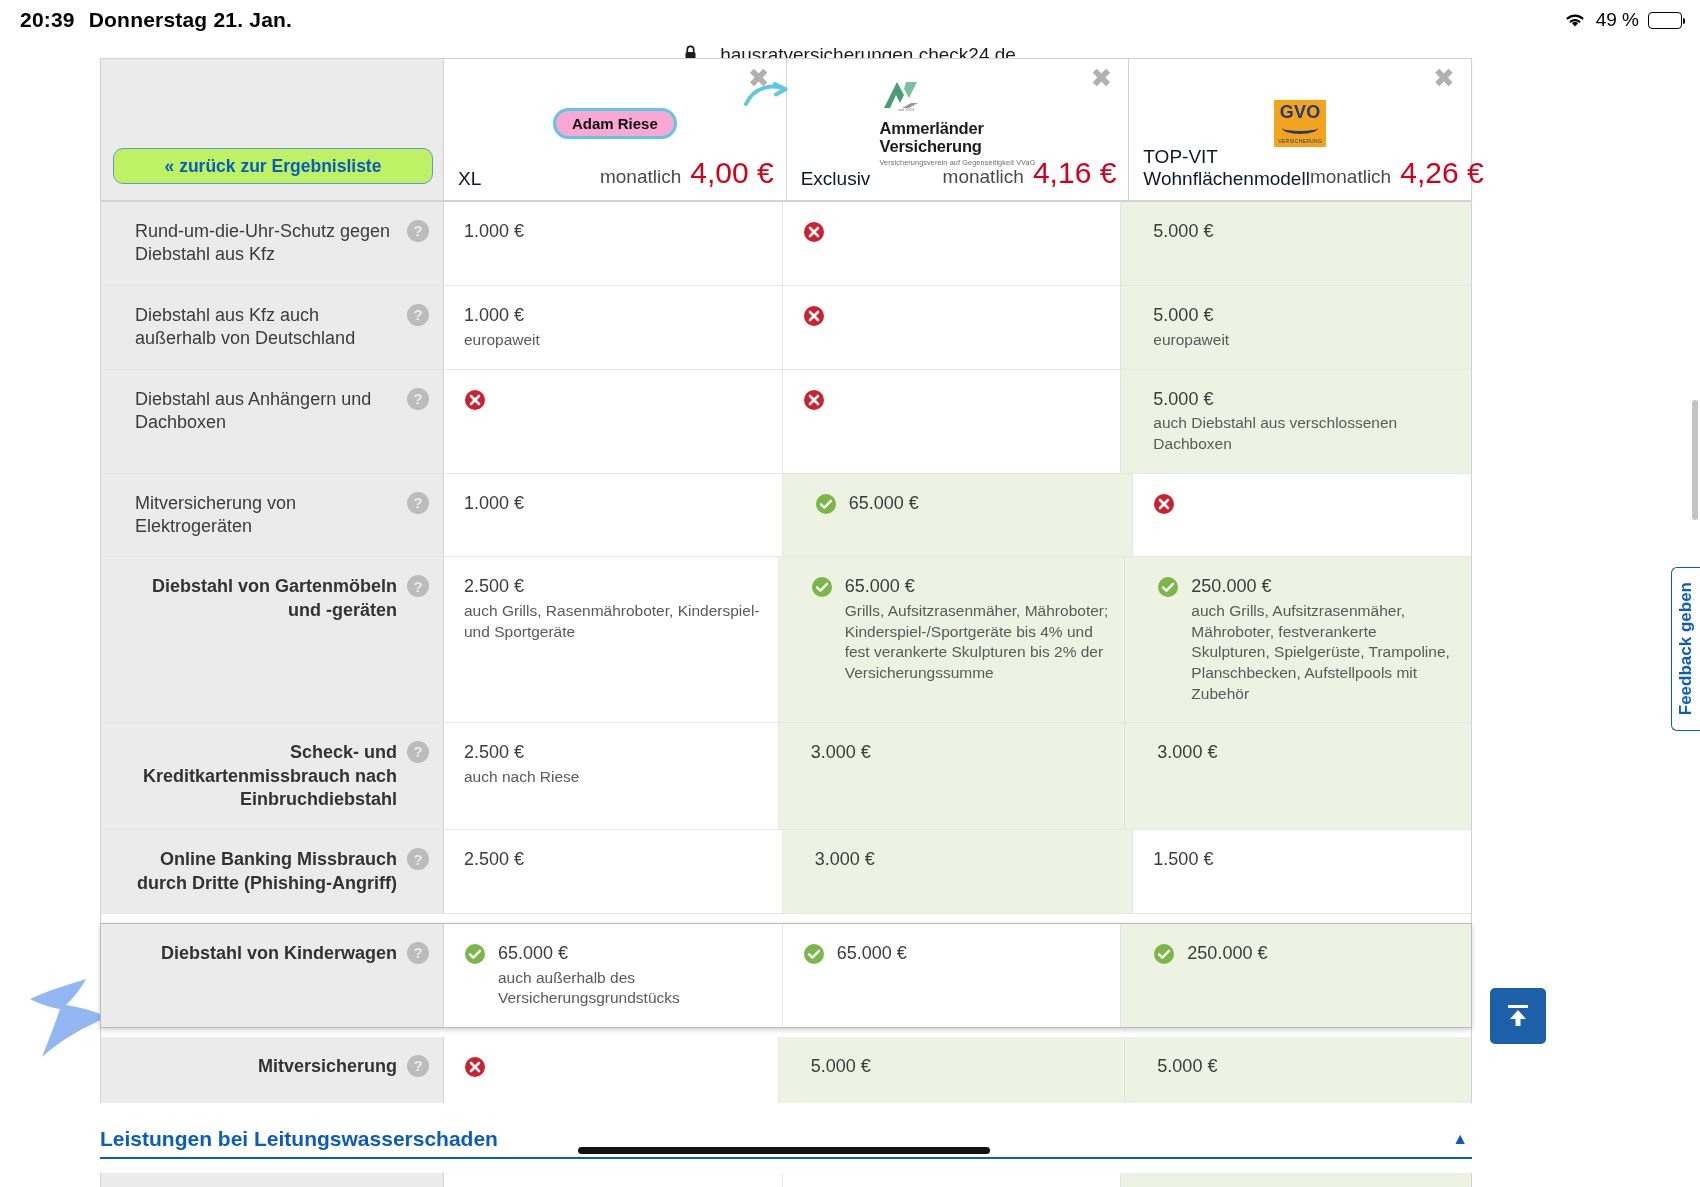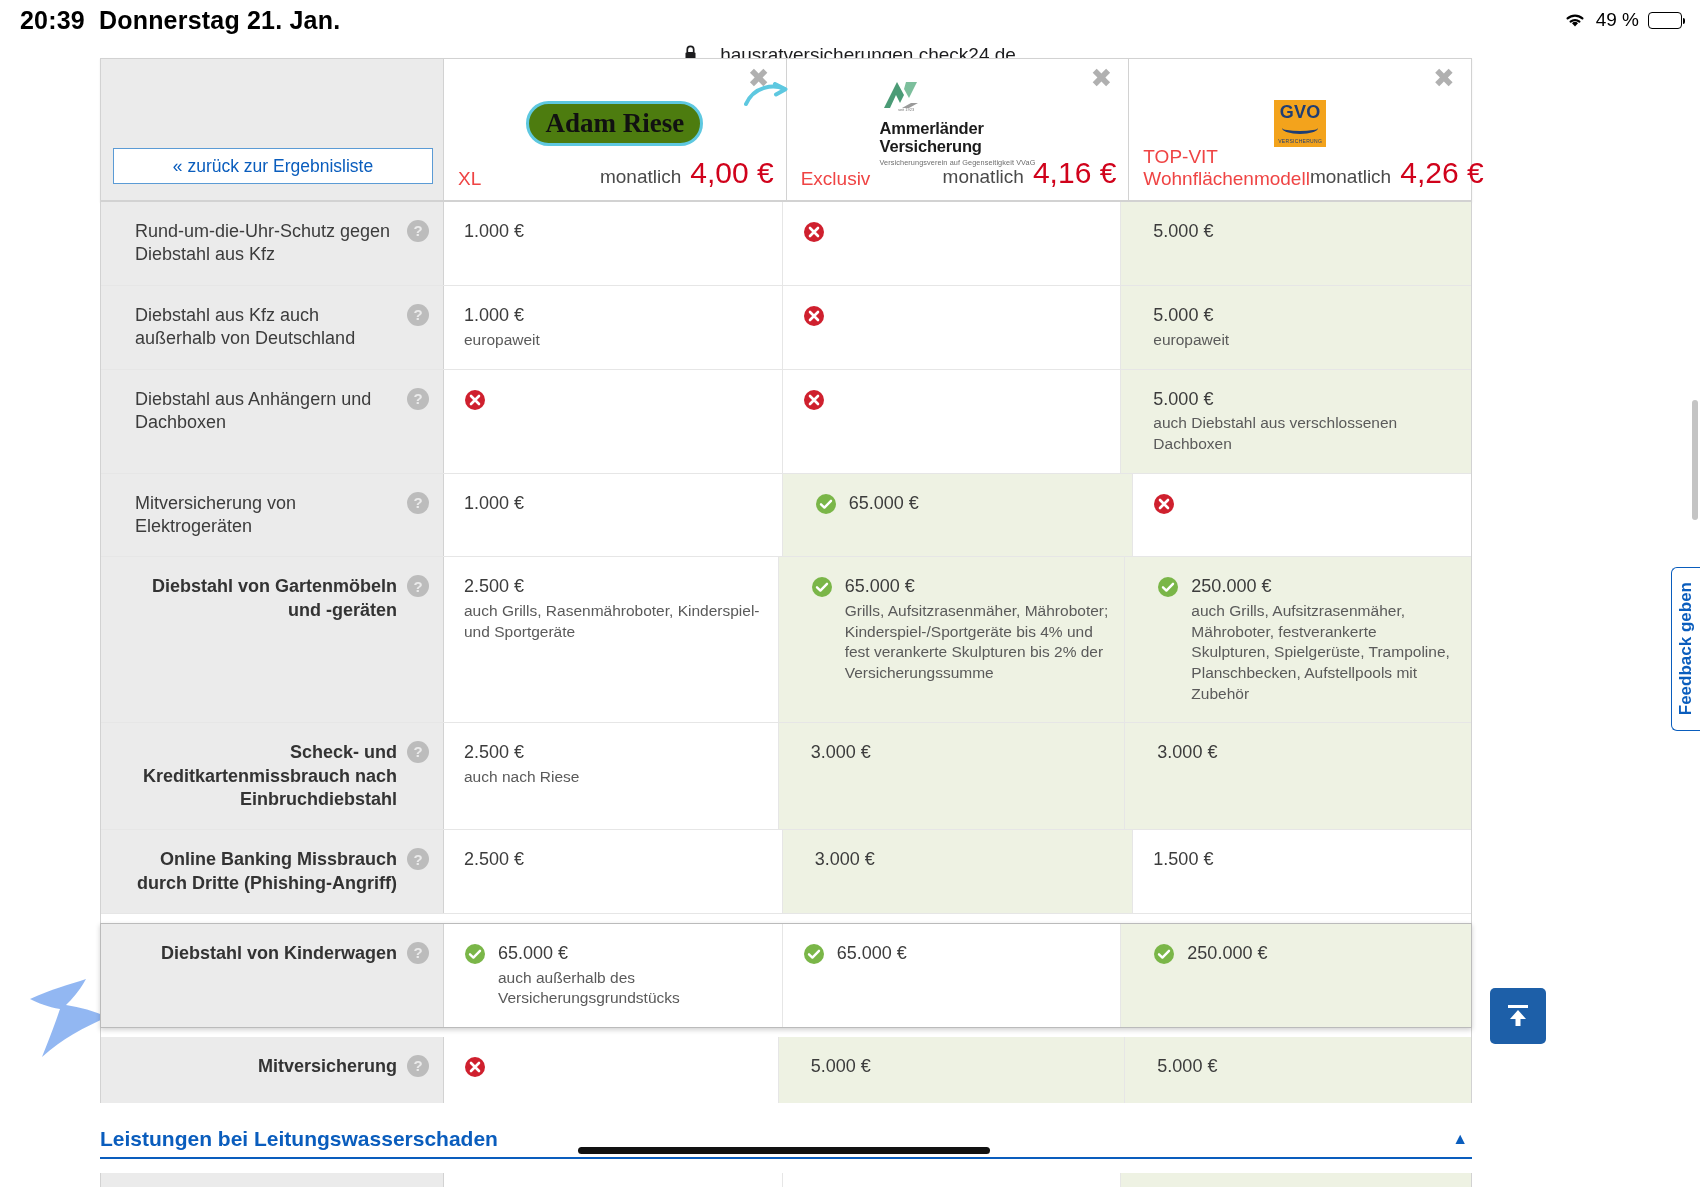--- a/index.html
+++ b/index.html
@@ -11,21 +11,21 @@
     position:relative;
   }
 
   
   .statusbar{
     height:40px;width:100%;
     display:flex;align-items:center;
     position:relative;
     background:#fff;
   }
-  .sb-left{display:flex;align-items:center;gap:14px;padding-left:20px;font-size:25px;font-weight:700;color:#000;letter-spacing:.2px;}
+  .sb-left{display:flex;align-items:center;gap:14px;padding-left:20px;font-size:21px;font-weight:700;color:#000;letter-spacing:.2px;}
   .sb-right{position:absolute;right:18px;top:0;height:40px;display:flex;align-items:center;gap:9px;}
   .sb-batt-pct{font-size:19px;font-weight:400;color:#000;}
   .batt{
     width:34px;height:17px;border:1.8px solid #000;border-radius:4px;
     position:relative;box-sizing:border-box;padding:1.6px;
   }
   .batt::after{content:"";position:absolute;right:-4px;top:5.5px;width:2.4px;height:6px;background:#000;border-radius:0 2px 2px 0;}
   .batt-fill{height:100%;background:#000;border-radius:1.6px;}
   .wifi{width:24px;height:18px;position:relative;}
 
@@ -46,47 +46,47 @@
     border:1px solid #d2d2d2;border-bottom:2px solid #d2d2d2;
     box-sizing:border-box;background:#fff;display:flex;
     box-shadow:0 1px 2px rgba(0,0,0,.07);
   }
   .hd-back{
     width:343px;background:#ebebeb;border-right:1px solid #d2d2d2;
     position:relative;box-sizing:border-box;
   }
   .btn-back{
     position:absolute;left:12px;bottom:16px;width:318px;height:34px;
-    border:1px solid #5b9bd5;border-radius:0;background:#ffffff;
-    color:#0a5dbd;font-weight:400;font-size:17.5px;
+    border:1px solid #5b9bd5;border-radius:10px;background:#bef264;
+    color:#0a5dbd;font-weight:700;font-size:17.5px;
     display:flex;align-items:center;justify-content:center;cursor:pointer;
   }
   .hd-col{
     flex:1;position:relative;box-sizing:border-box;
     border-right:1px solid #d2d2d2;
   }
   .hd-col:last-child{border-right:none;}
   .hd-close{
     position:absolute;right:16px;top:8px;width:22px;height:22px;cursor:pointer;
     color:#b0b0b0;font-size:26px;line-height:22px;text-align:center;font-weight:700;
   }
   .hd-logo{position:absolute;left:0;right:0;top:36px;height:56px;display:flex;align-items:center;justify-content:center;}
   .hd-bottom{
     position:absolute;left:14px;right:12px;bottom:10px;
     display:flex;align-items:flex-end;justify-content:space-between;
   }
-  .tariff{font-size:19px;color:#ef4444;line-height:1.15;}
+  .tariff{font-size:19px;color:#0f172a;line-height:1.15;}
   .priceblk{display:flex;align-items:baseline;gap:9px;white-space:nowrap;}
   .price-lbl{font-size:19px;color:#4a4a4a;}
   .price-val{font-size:30px;color:#d0021b;font-weight:400;}
 
   
   .ar-logo{
     border:3.5px solid #5ec8e0;border-radius:26px;padding:4px 16px;
-    font-weight:700;font-size:27px;color:#111;position:relative;background:#4d7c0f;font-family:Liberation Serif, serif;
+    font-weight:700;font-size:15px;color:#111;position:relative;background:#f9a8d4;
   }
   .ar-arrow{position:absolute;right:-4px;top:-13px;}
   
   .amm{display:flex;align-items:flex-start;gap:7px;flex-direction:column;}
   .amm-txt b{display:block;font-size:16.5px;line-height:1.04;color:#1b1b1b;font-weight:700;letter-spacing:-.2px;}
   .amm-sub{font-size:7.3px;color:#6d6d6d;margin-top:3px;letter-spacing:.1px;}
   
   .gvo{
     width:52px;height:47px;background:#f3a31c;position:relative;
     display:flex;flex-direction:column;align-items:center;justify-content:flex-start;

